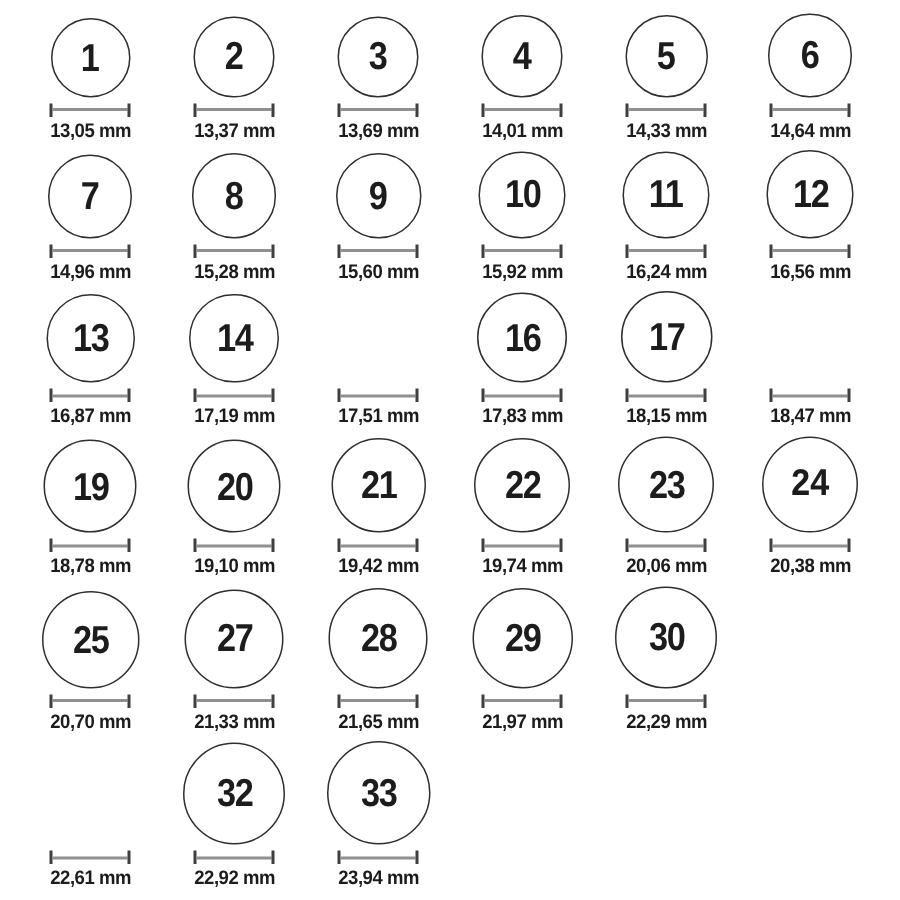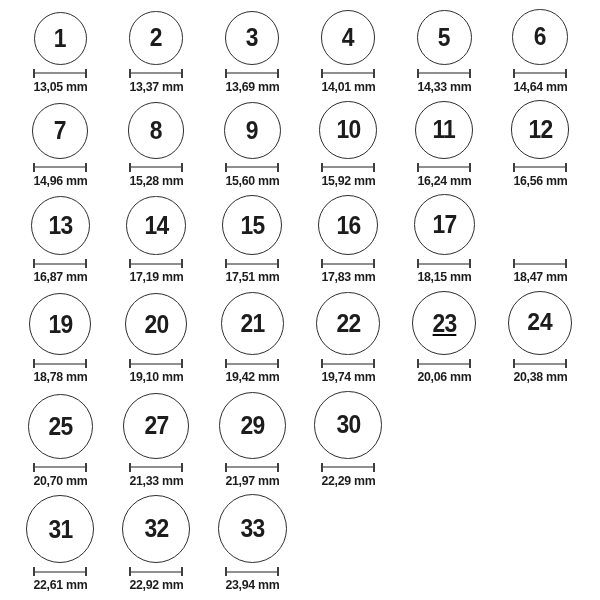--- a/index.html
+++ b/index.html
@@ -228,23 +228,20 @@
       <span class="num">14</span>
     </div>
     <div class="dim">
       <span class="tick"></span>
       <span class="hline"></span>
       <span class="tick"></span>
     </div>
     <div class="label">17,19 mm</div>
   </div>
       <div class="cell">
-    <div class="circle" style="width: 60px; height: 60px;">
-      <span class="num">15</span>
-    </div>
     <div class="dim">
       <span class="tick"></span>
       <span class="hline"></span>
       <span class="tick"></span>
     </div>
     <div class="label">17,51 mm</div>
   </div>
       <div class="cell">
     <div class="circle" style="width: 60.5px; height: 60.5px;">
       <span class="num">16</span>
@@ -315,21 +312,21 @@
       <span class="num">22</span>
     </div>
     <div class="dim">
       <span class="tick"></span>
       <span class="hline"></span>
       <span class="tick"></span>
     </div>
     <div class="label">19,74 mm</div>
   </div>
       <div class="cell">
-    <div class="circle" style="width: 64px; height: 64px; text-decoration: underline;">
+    <div class="circle" style="width: 64px; height: 64px;">
       <span class="num">23</span>
     </div>
     <div class="dim">
       <span class="tick"></span>
       <span class="hline"></span>
       <span class="tick"></span>
     </div>
     <div class="label">20,06 mm</div>
   </div>
       <div class="cell">
@@ -361,20 +358,31 @@
       <span class="num">27</span>
     </div>
     <div class="dim">
       <span class="tick"></span>
       <span class="hline"></span>
       <span class="tick"></span>
     </div>
     <div class="label">21,33 mm</div>
   </div>
       <div class="cell">
+    <div class="circle" style="width: 66.5px; height: 66.5px;">
+      <span class="num">28</span>
+    </div>
+    <div class="dim">
+      <span class="tick"></span>
+      <span class="hline"></span>
+      <span class="tick"></span>
+    </div>
+    <div class="label">21,65 mm</div>
+  </div>
+      <div class="cell">
     <div class="circle" style="width: 67px; height: 67px;">
       <span class="num">29</span>
     </div>
     <div class="dim">
       <span class="tick"></span>
       <span class="hline"></span>
       <span class="tick"></span>
     </div>
     <div class="label">21,97 mm</div>
   </div>
@@ -385,23 +393,20 @@
     <div class="dim">
       <span class="tick"></span>
       <span class="hline"></span>
       <span class="tick"></span>
     </div>
     <div class="label">22,29 mm</div>
   </div>
     </div>
     <div class="row">
       <div class="cell">
-    <div class="circle" style="width: 68px; height: 68px;">
-      <span class="num">31</span>
-    </div>
     <div class="dim">
       <span class="tick"></span>
       <span class="hline"></span>
       <span class="tick"></span>
     </div>
     <div class="label">22,61 mm</div>
   </div>
       <div class="cell">
     <div class="circle" style="width: 68.5px; height: 68.5px;">
       <span class="num">32</span>

